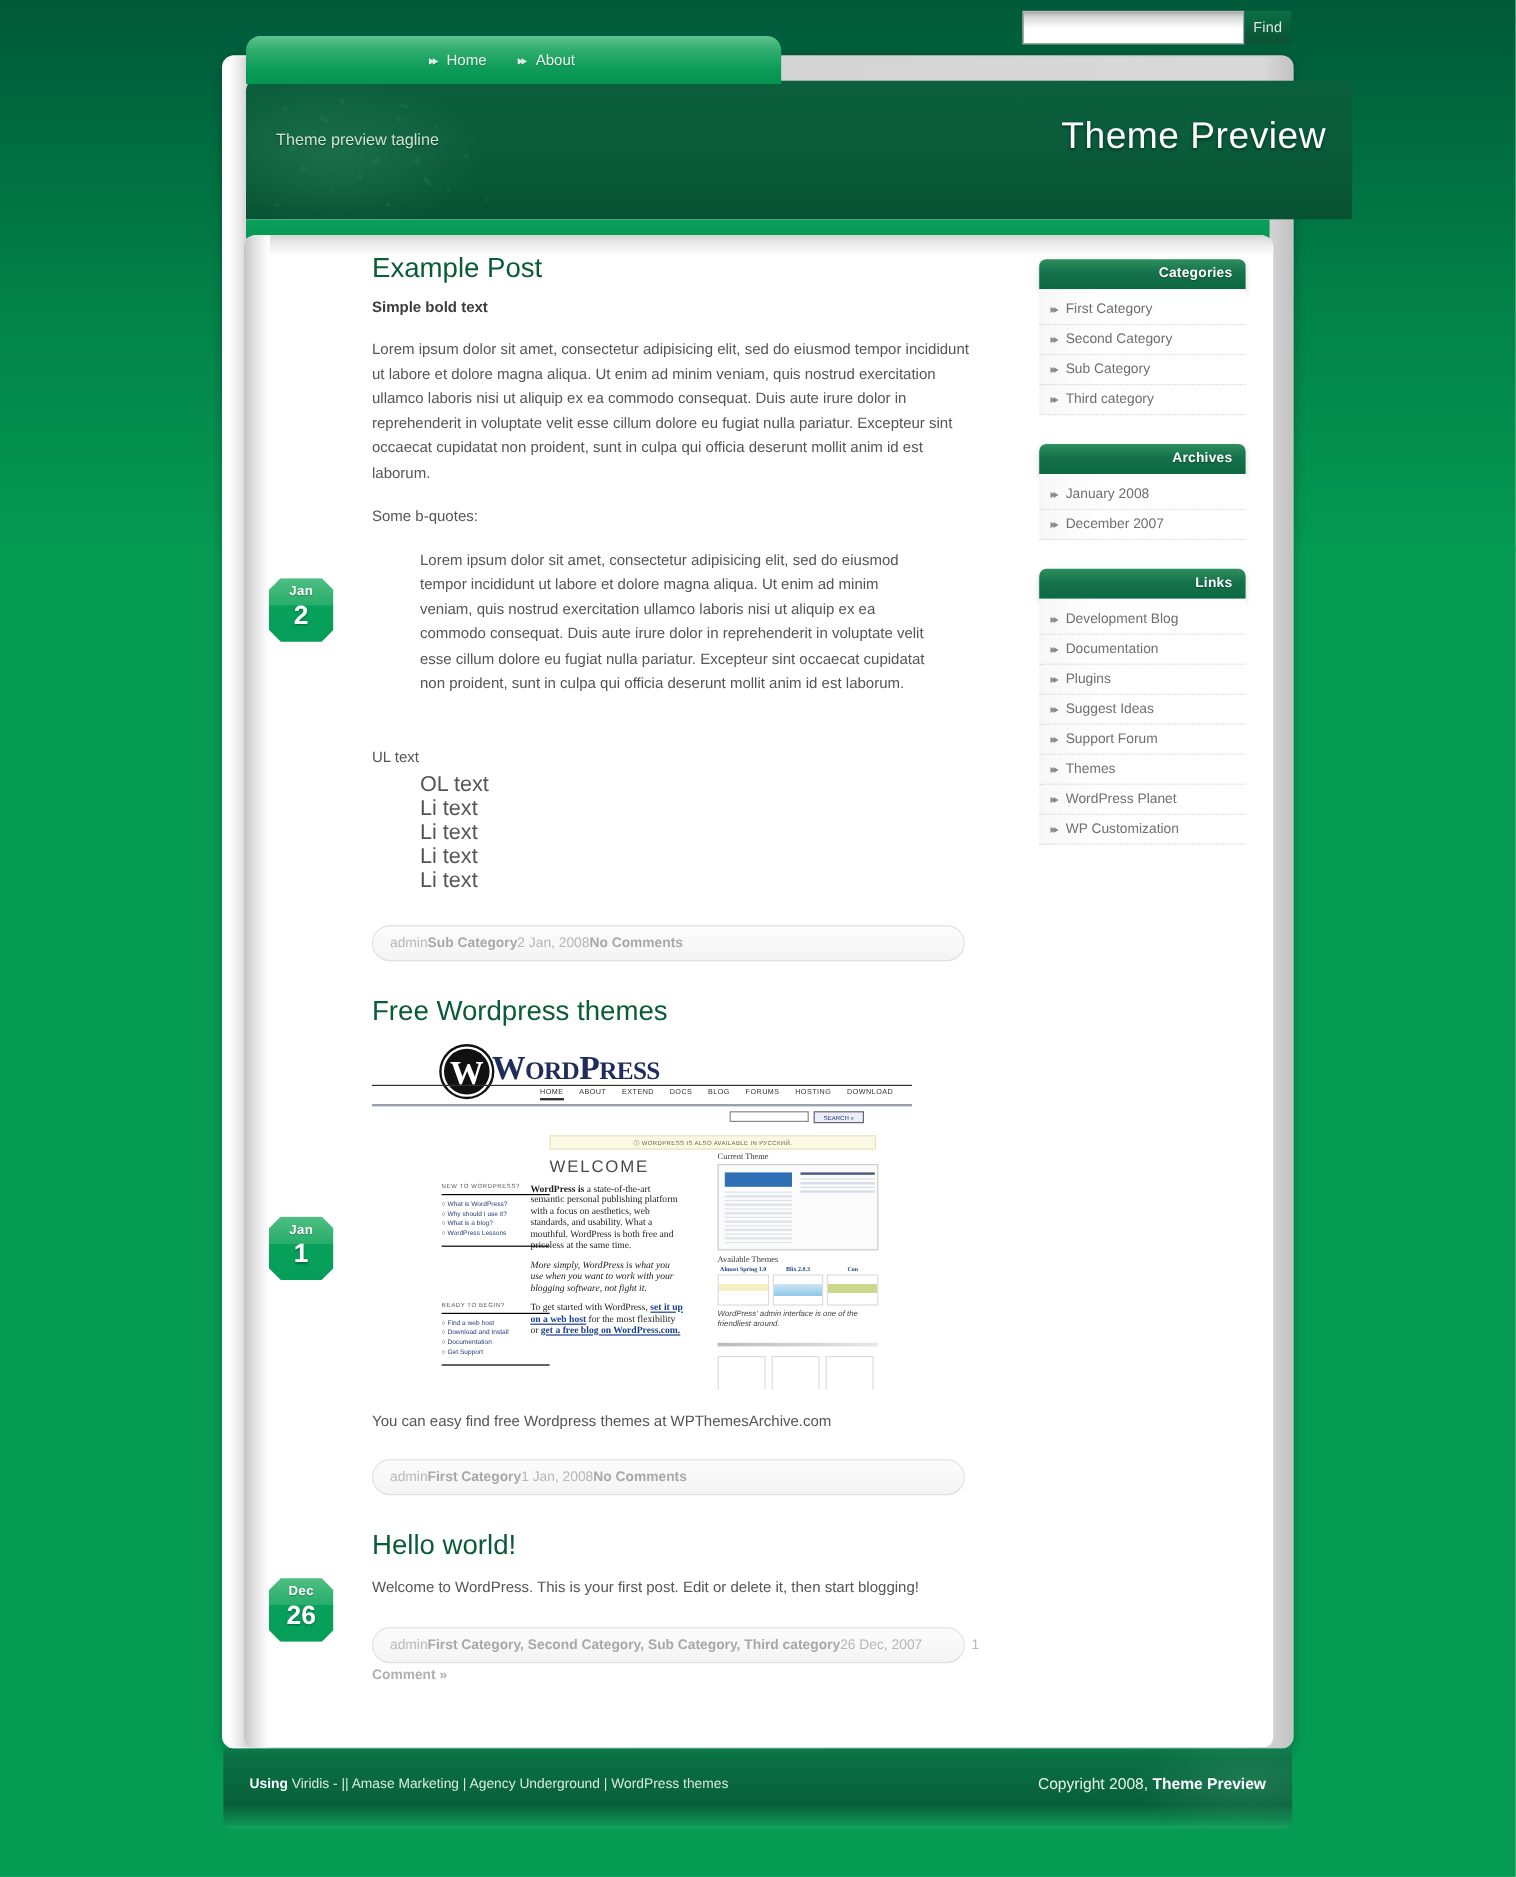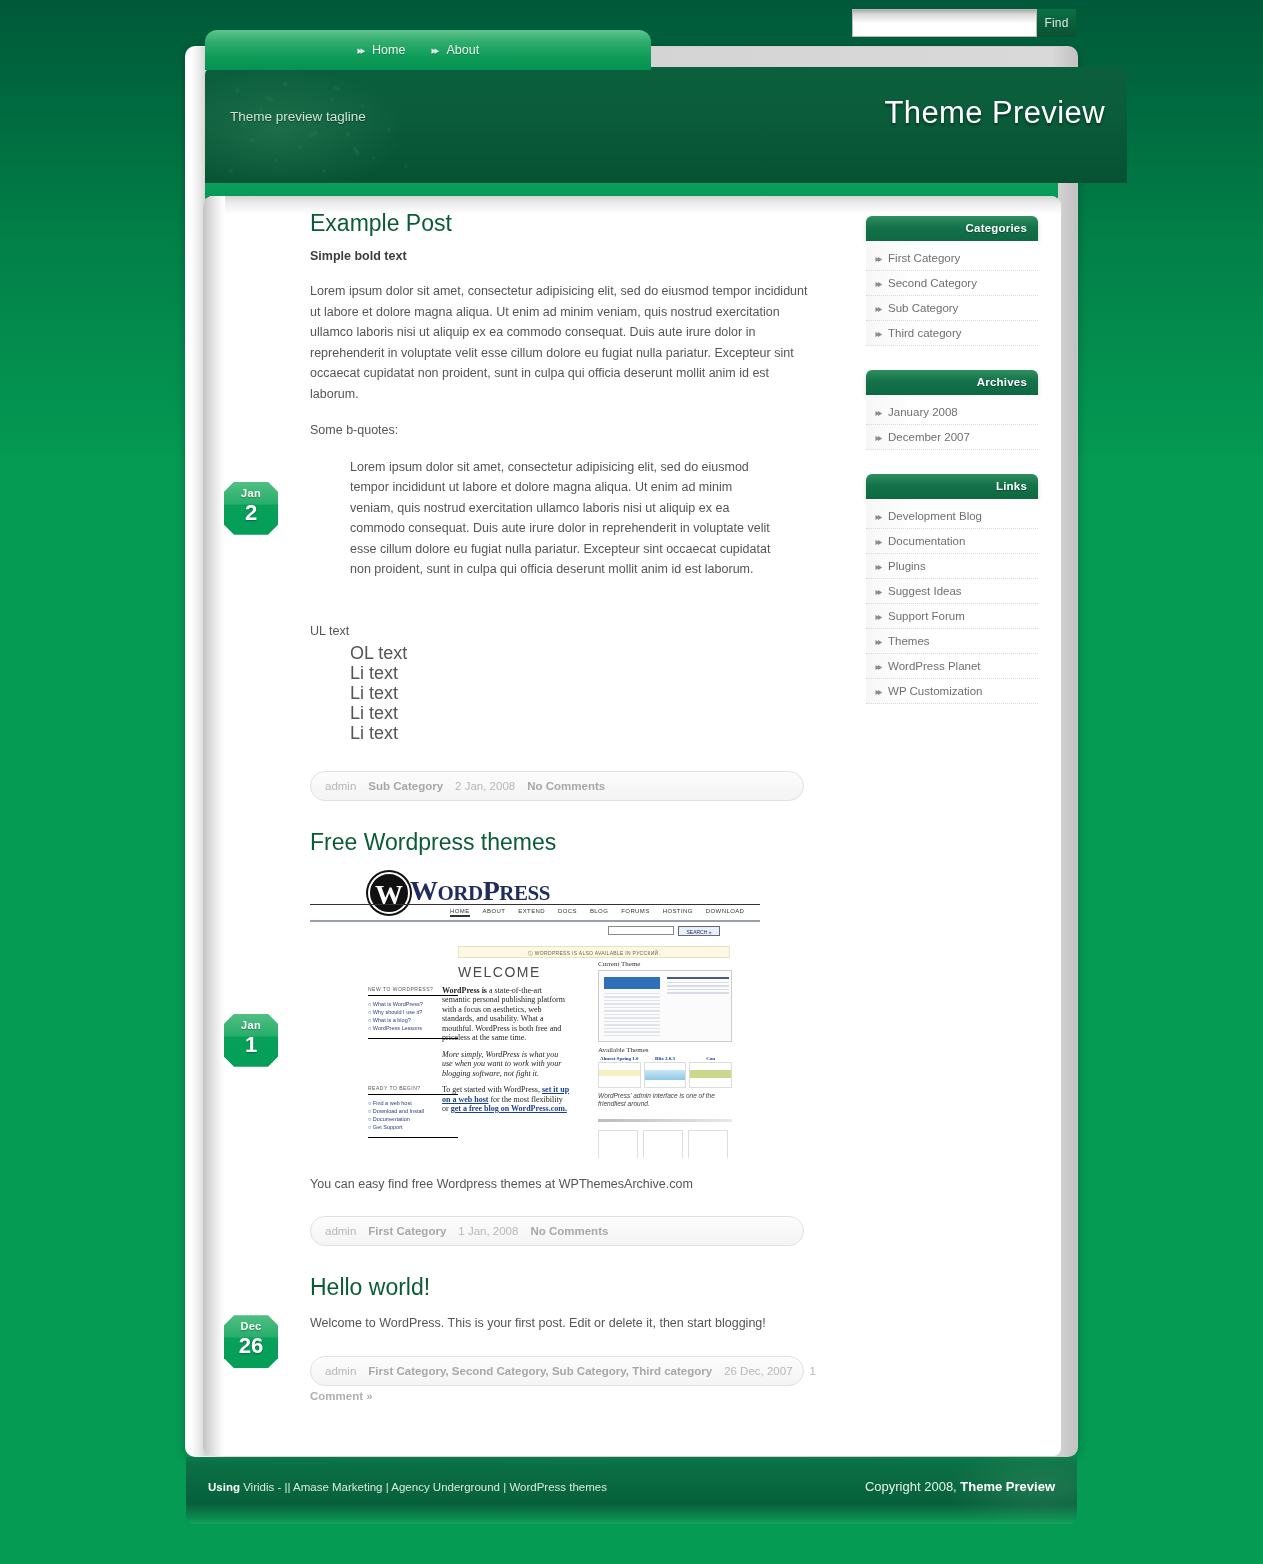--- a/index.html
+++ b/index.html
@@ -232,21 +232,20 @@
   .li-text { font-size: 18px; color: #555; margin-left: 40px; line-height: 20px; }
 
   .post-meta {
     margin-top: 28px;
     width: 494px; height: 30px;
     border: 1px solid #e0e0e0;
     border-radius: 15px;
     background: linear-gradient(to bottom, #fcfcfc 0%, #f4f4f4 100%);
     display: flex; align-items: center;
     padding-left: 14px;
-    gap: 12px;
     font-size: 11.5px;
     color: #b7b7b7;
     position: relative;
     box-shadow: inset 0 1px 0 #ffffff;
   }
   .post-meta .mb { font-weight: bold; color: #a8a8a8; }
   .meta-overflow { position: absolute; right: -13px; top: 8px; font-size: 11.5px; color: #b7b7b7; }
   .comment-link {
     margin-top: 12px; margin-left: 0;
     font-size: 11.5px; color: #b0b0b0; font-weight: bold;

